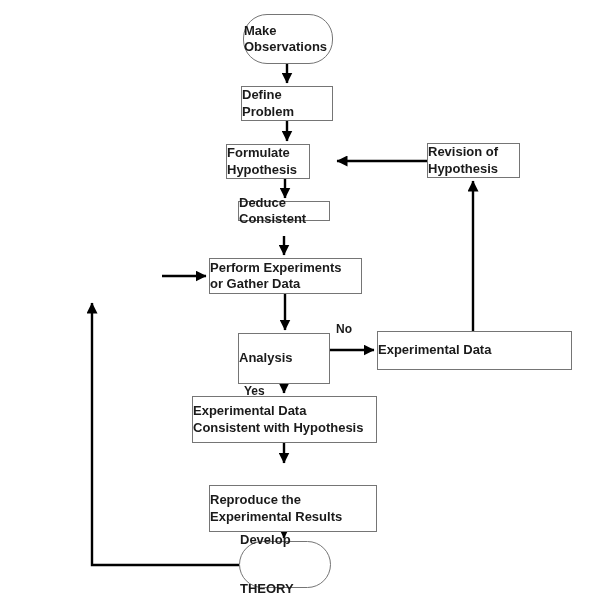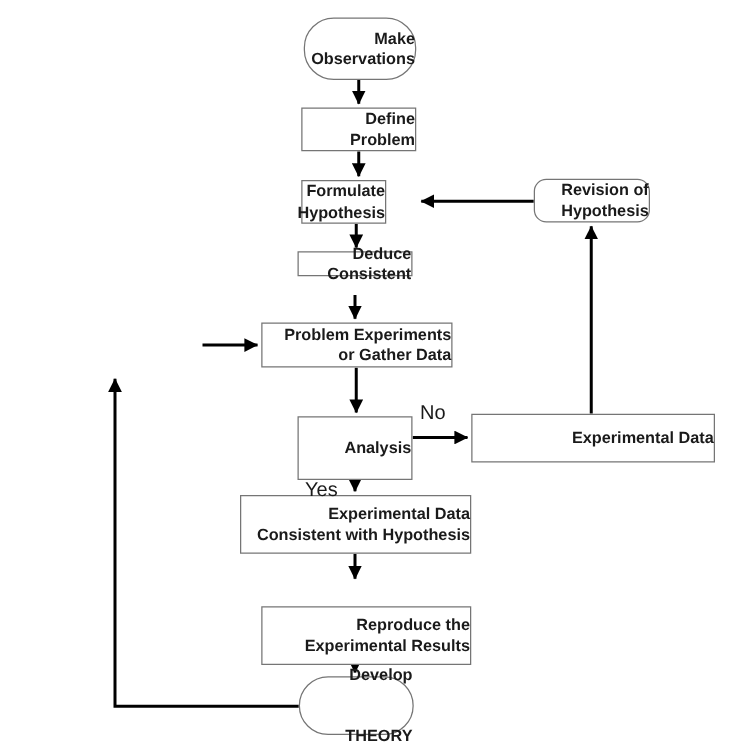--- a/index.html
+++ b/index.html
@@ -12,41 +12,41 @@
     overflow: hidden;
   }
   #wires { position:absolute; left:0; top:0; width:602px; height:599px; }
   .node {
     position: absolute;
     box-sizing: border-box;
     background: #ffffff;
     border: 1px solid #757575;
     display: flex;
     flex-direction: column;
-    align-items: flex-end;
+    align-items: flex-start;
     justify-content: center;
     text-align: center;
     font-weight: bold;
     font-size: 13px;
     line-height: 1.25;
     color: #1a1a1a;
     white-space: nowrap;
   }
   .oval { border-radius: 24px; }
   .edge-label {
     position: absolute;
-    font-weight: normal;
-    font-size: 16px;
+    font-weight: bold;
+    font-size: 12px;
     color: #1a1a1a;
   }
   
   #n-make-observations   { left:243px; top:14px;  width:90px;  height:50px; }
   #n-define-problem      { left:241px; top:86px;  width:92px;  height:35px; }
-  #n-formulate-hypothesis{ left:241px; top:144px; width:68px;  height:35px; }
-  #n-revision-hypothesis { left:427px; top:143px; width:93px;  height:35px;border-radius:10px; }
+  #n-formulate-hypothesis{ left:226px; top:144px; width:84px;  height:35px; }
+  #n-revision-hypothesis { left:427px; top:143px; width:93px;  height:35px; }
   #n-deduce-predictions  { left:238px; top:201px; width:92px;  height:20px; }
   #n-make-more           { left:23px;  top:252px; width:139px; height:48px; }
   #n-perform-experiments { left:209px; top:258px; width:153px; height:36px; }
   #n-analysis            { left:238px; top:333px; width:92px;  height:51px; }
   #n-inconsistent        { left:377px; top:331px; width:195px; height:39px; }
   #n-consistent          { left:192px; top:396px; width:185px; height:47px; }
   #n-reproduce           { left:209px; top:485px; width:168px; height:47px; }
   #n-develop-theory      { left:239px; top:541px; width:92px;  height:47px;gap:32px; }
   #lbl-no  { left:336px; top:322px; }
   #lbl-yes { left:244px; top:384px; }
@@ -99,21 +99,21 @@
     <span>Hypothesis</span>
   </div>
 
   <div id="n-deduce-predictions" class="node">
     <span>Deduce</span>
     <span>Consistent</span>
   </div>
 
 
   <div id="n-perform-experiments" class="node">
-    <span>Problem Experiments</span>
+    <span>Perform Experiments</span>
     <span>or Gather Data</span>
   </div>
 
   <div id="n-analysis" class="node">
     <span>Analysis</span>
   </div>
 
   <div id="n-inconsistent" class="node">
     <span>Experimental Data</span>
   </div>

